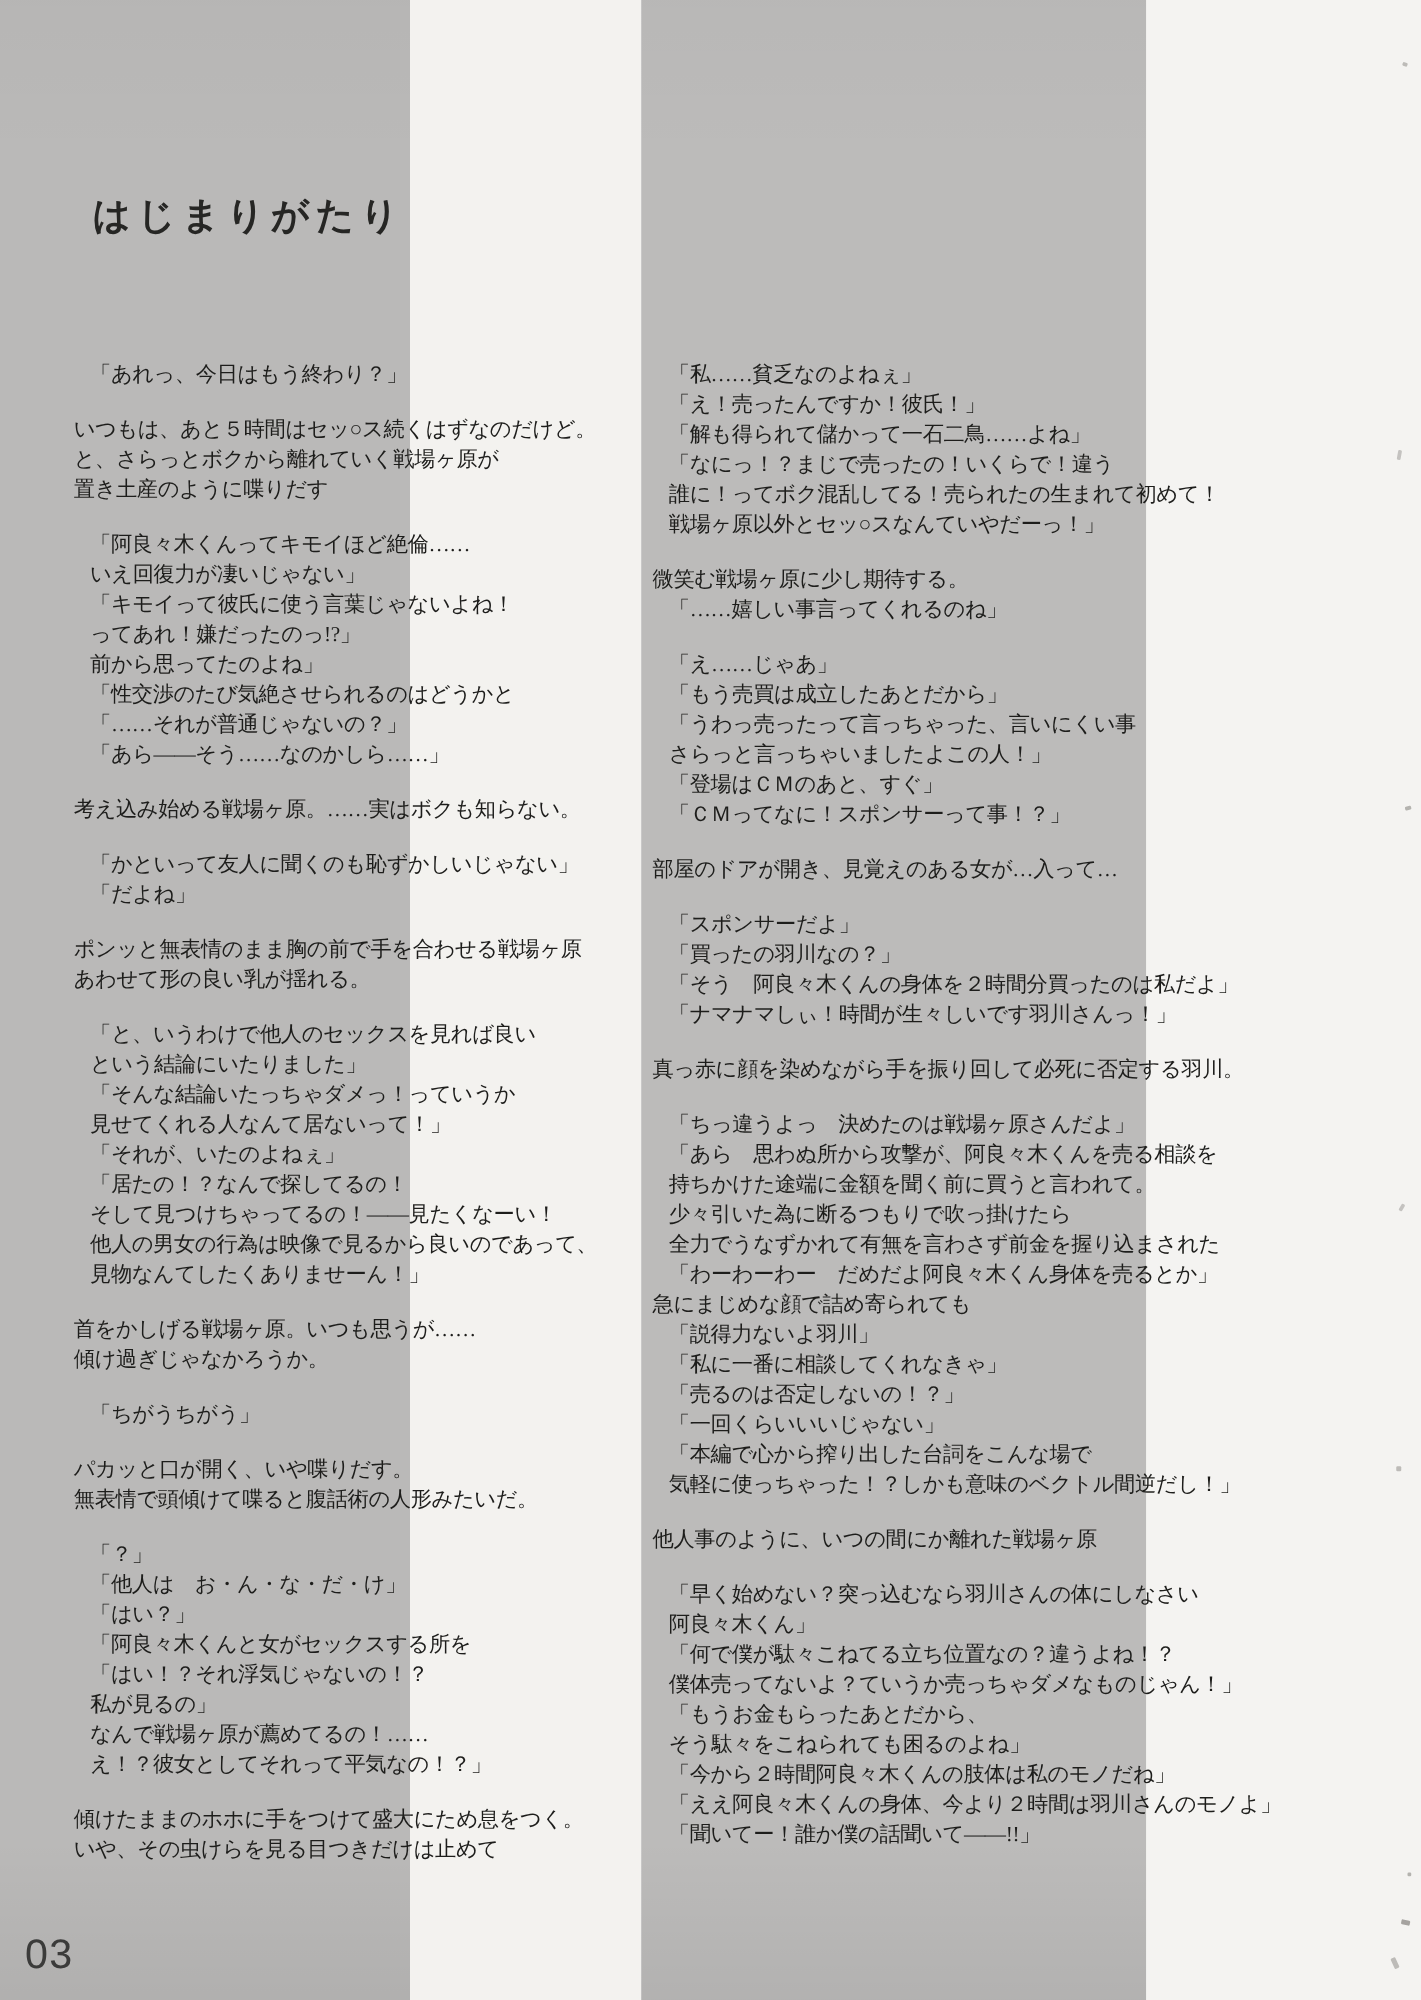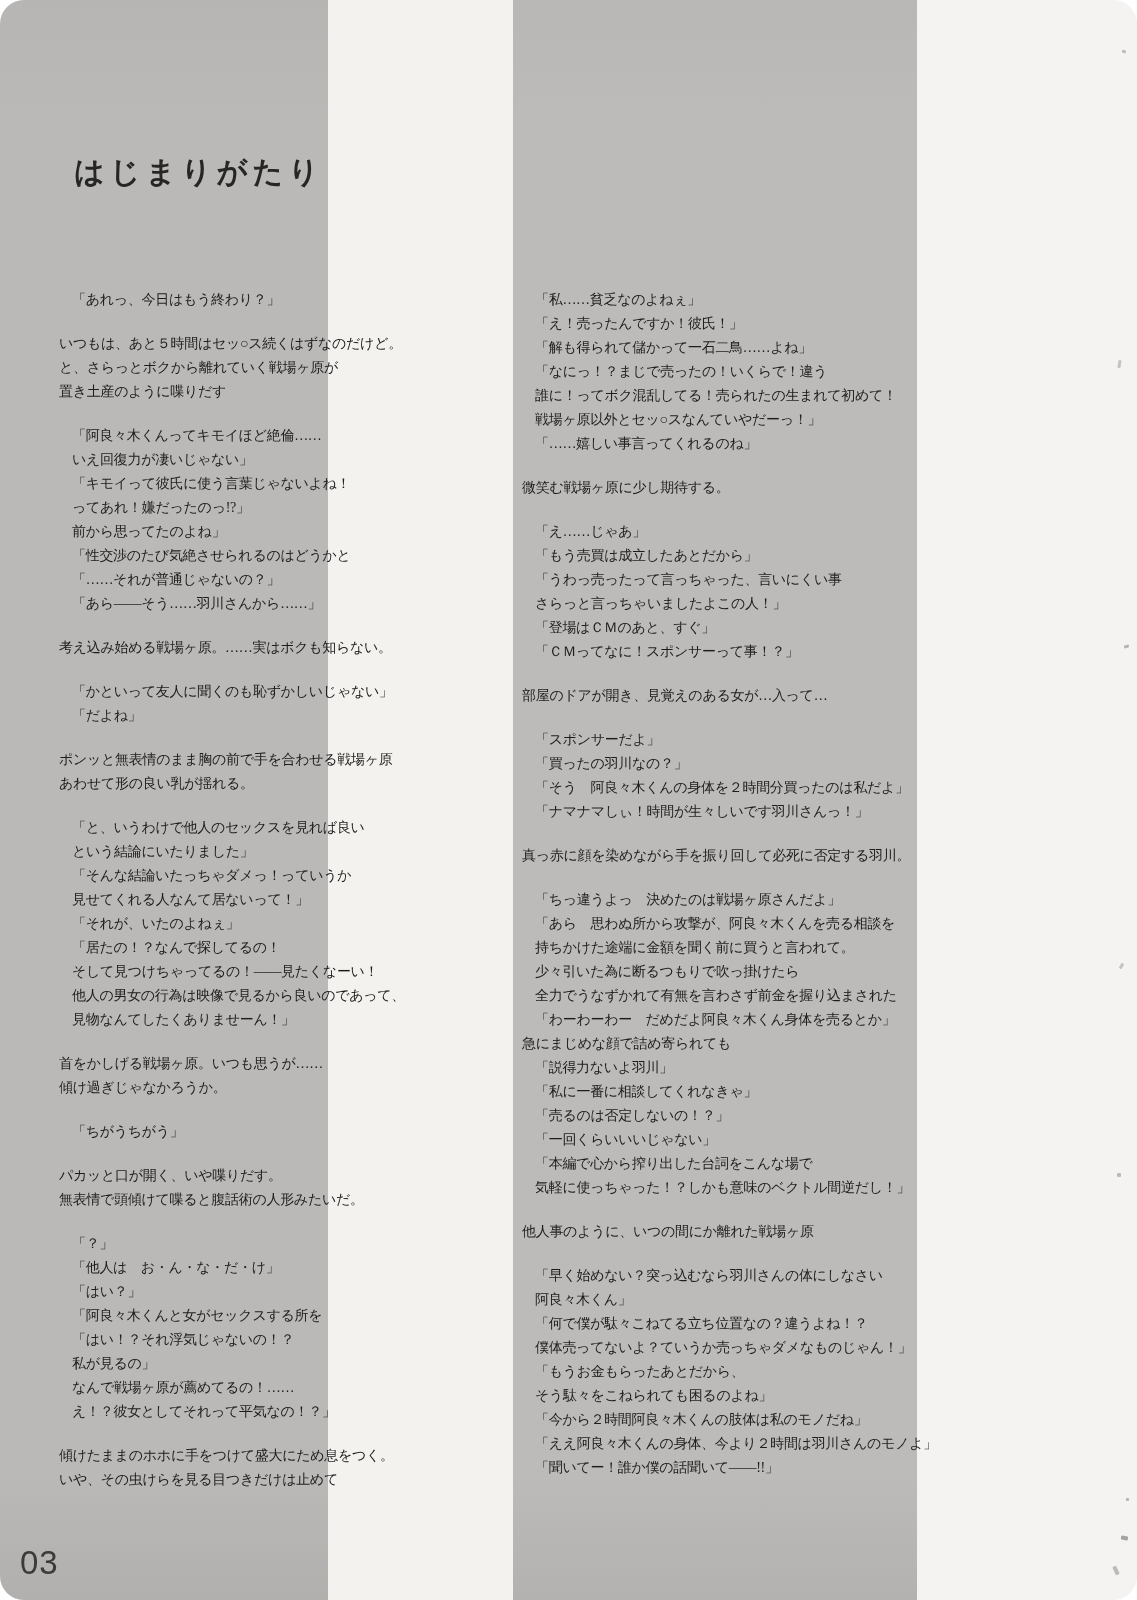--- a/index.html
+++ b/index.html
@@ -2,39 +2,38 @@
 <html lang="ja"><head>
 <meta charset="utf-8">
 <style>
   html,body{margin:0;padding:0;}
   .page{
     position:relative;
     width:1137px;height:1600px;
     overflow:hidden;
     background:#f3f2f0;
     font-family:"Liberation Serif", serif;
-    border-radius:24px;
   }
   .band{position:absolute;top:0;height:1600px;}
   .band-dark-left {left:0;    width:328px; background:#bab9b8;}
   .band-light-mid {left:328px; width:185px; background:#f3f2ef;}
   .band-dark-mid  {left:513px; width:404px; background:#bcbbba;}
   .band-light-right{left:917px;width:220px; background:#f4f3f1;}
   
   .band-dark-left, .band-dark-mid{
     background-image:linear-gradient(180deg, rgba(0,0,0,0.02), rgba(0,0,0,0) 8%, rgba(0,0,0,0) 92%, rgba(0,0,0,0.05));
   }
   .title{
     position:absolute;left:74px;top:152px;
     font-size:30px;font-weight:bold;letter-spacing:5px;
     color:#262624;
   }
   .column{
     position:absolute;top:288px;
-    font-size:14px;color:#1d1d1b;
+    font-size:17px;color:#1d1d1b;
   }
   .col-left {left:59px;  width:455px;}
   .col-right{left:522px; width:515px;}
   .line{
     height:24px;line-height:24px;
     white-space:pre;
     letter-spacing:-0.3px;
   }
   .line.ind{padding-left:13px;}
   .line.gap{margin-top:20px;}
@@ -70,21 +69,21 @@
       <div class="line gap">いつもは、あと５時間はセッ○ス続くはずなのだけど。</div>
       <div class="line">と、さらっとボクから離れていく戦場ヶ原が</div>
       <div class="line">置き土産のように喋りだす</div>
       <div class="line ind gap">「阿良々木くんってキモイほど絶倫……</div>
       <div class="line ind">いえ回復力が凄いじゃない」</div>
       <div class="line ind">「キモイって彼氏に使う言葉じゃないよね！</div>
       <div class="line ind">ってあれ！嫌だったのっ!?」</div>
       <div class="line ind">前から思ってたのよね」</div>
       <div class="line ind">「性交渉のたび気絶させられるのはどうかと</div>
       <div class="line ind">「……それが普通じゃないの？」</div>
-      <div class="line ind">「あら――そう……羽川さんから……」</div>
+      <div class="line ind">「あら――そう……なのかしら……」</div>
       <div class="line gap">考え込み始める戦場ヶ原。……実はボクも知らない。</div>
       <div class="line ind gap">「かといって友人に聞くのも恥ずかしいじゃない」</div>
       <div class="line ind">「だよね」</div>
       <div class="line gap">ポンッと無表情のまま胸の前で手を合わせる戦場ヶ原</div>
       <div class="line">あわせて形の良い乳が揺れる。</div>
       <div class="line ind gap">「と、いうわけで他人のセックスを見れば良い</div>
       <div class="line ind">という結論にいたりました」</div>
       <div class="line ind">「そんな結論いたっちゃダメっ！っていうか</div>
       <div class="line ind">見せてくれる人なんて居ないって！」</div>
       <div class="line ind">「それが、いたのよねぇ」</div>
@@ -108,22 +107,22 @@
       <div class="line gap">傾けたままのホホに手をつけて盛大にため息をつく。</div>
       <div class="line">いや、その虫けらを見る目つきだけは止めて</div>
     </div>
   <div class="column col-right">
       <div class="line ind">「私……貧乏なのよねぇ」</div>
       <div class="line ind">「え！売ったんですか！彼氏！」</div>
       <div class="line ind">「解も得られて儲かって一石二鳥……よね」</div>
       <div class="line ind">「なにっ！？まじで売ったの！いくらで！違う</div>
       <div class="line ind">誰に！ってボク混乱してる！売られたの生まれて初めて！</div>
       <div class="line ind">戦場ヶ原以外とセッ○スなんていやだーっ！」</div>
+      <div class="line gap">微笑む戦場ヶ原に少し期待する。</div>
       <div class="line ind">「……嬉しい事言ってくれるのね」</div>
-      <div class="line gap">微笑む戦場ヶ原に少し期待する。</div>
       <div class="line ind gap">「え……じゃあ」</div>
       <div class="line ind">「もう売買は成立したあとだから」</div>
       <div class="line ind">「うわっ売ったって言っちゃった、言いにくい事</div>
       <div class="line ind">さらっと言っちゃいましたよこの人！」</div>
       <div class="line ind">「登場はＣＭのあと、すぐ」</div>
       <div class="line ind">「ＣＭってなに！スポンサーって事！？」</div>
       <div class="line gap">部屋のドアが開き、見覚えのある女が…入って…</div>
       <div class="line ind gap">「スポンサーだよ」</div>
       <div class="line ind">「買ったの羽川なの？」</div>
       <div class="line ind">「そう　阿良々木くんの身体を２時間分買ったのは私だよ」</div>

